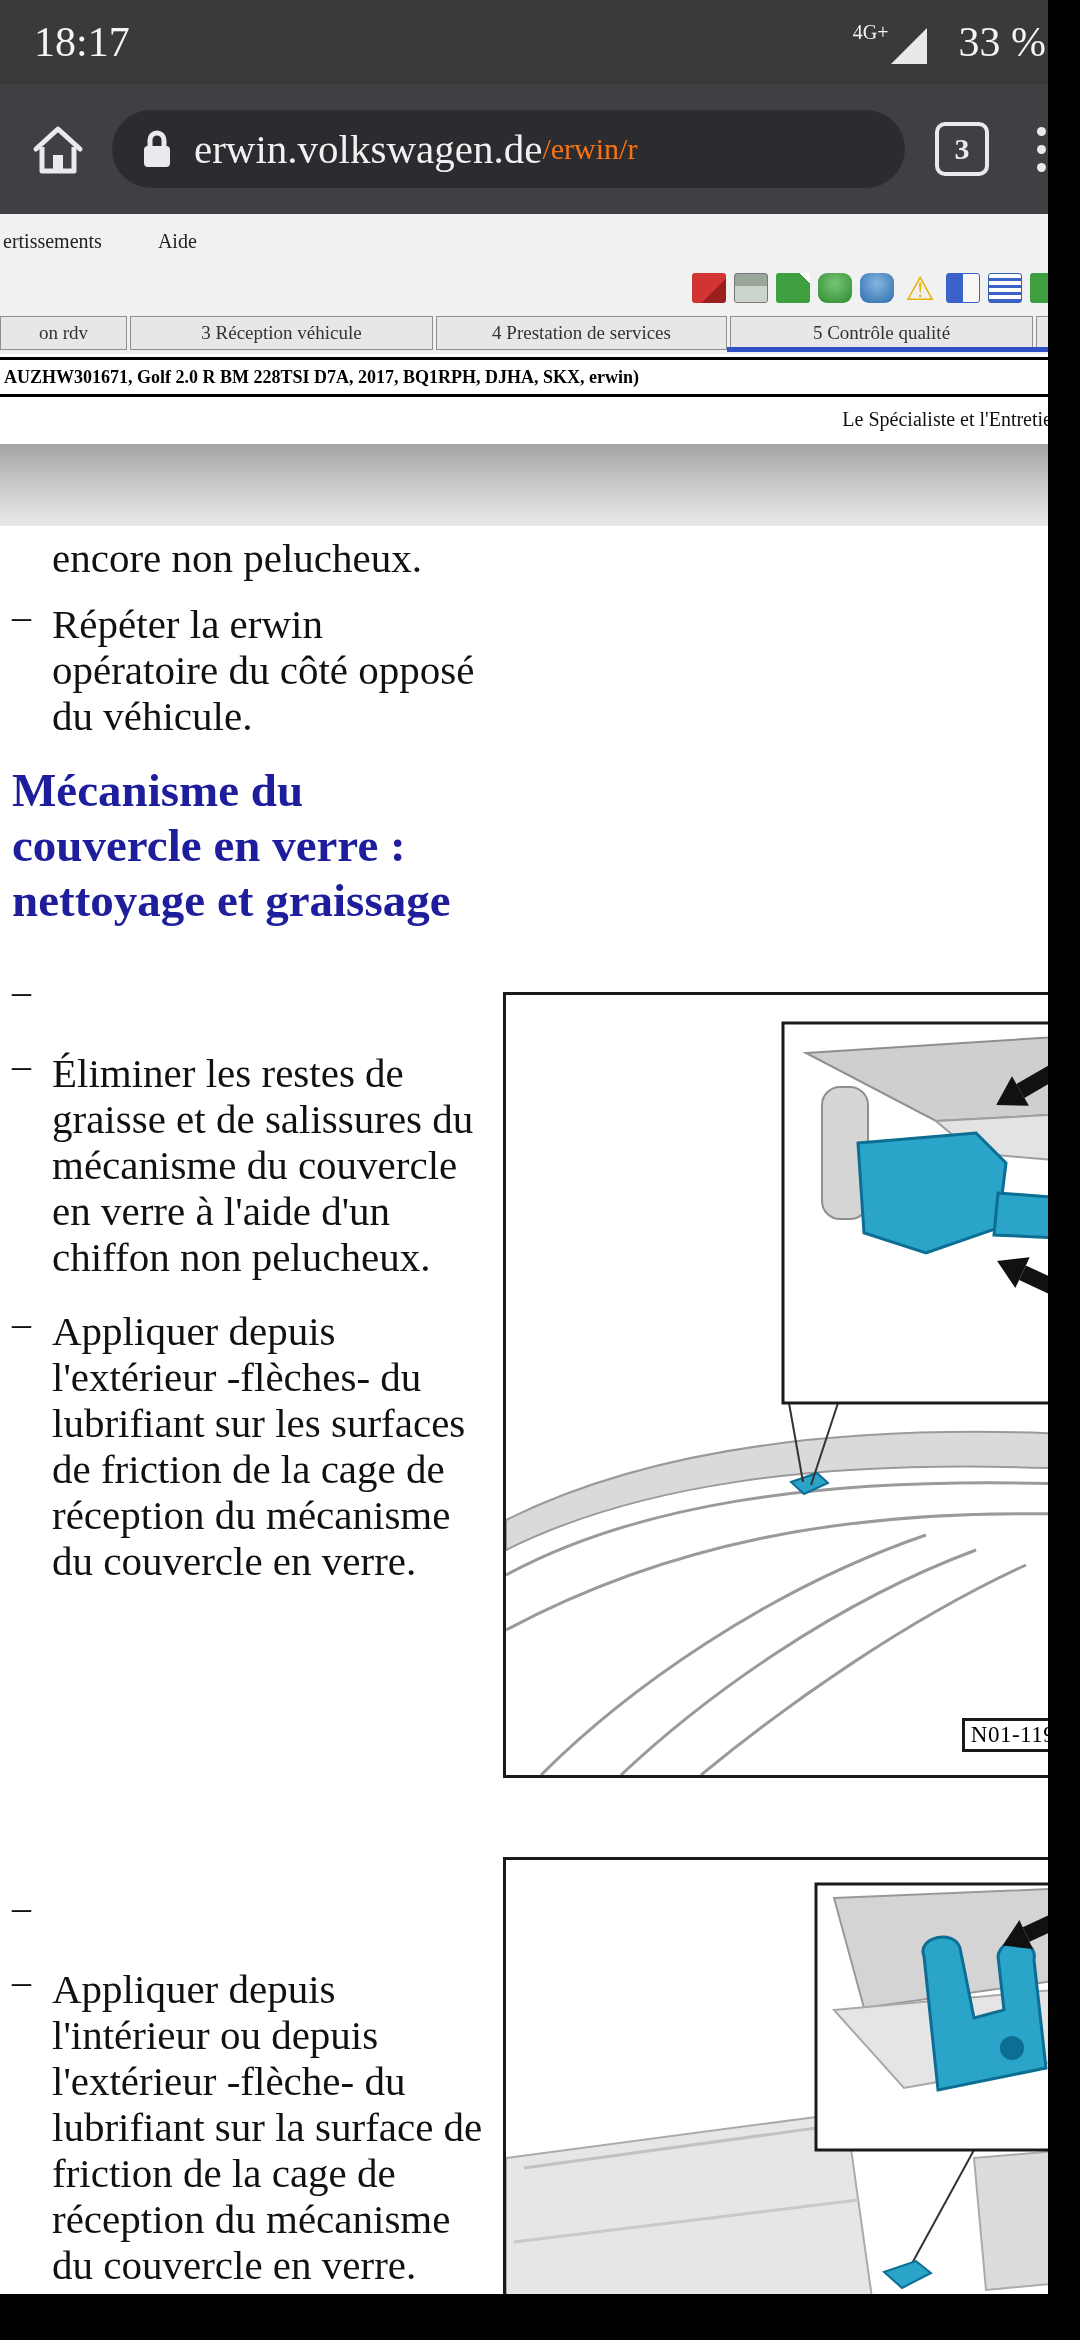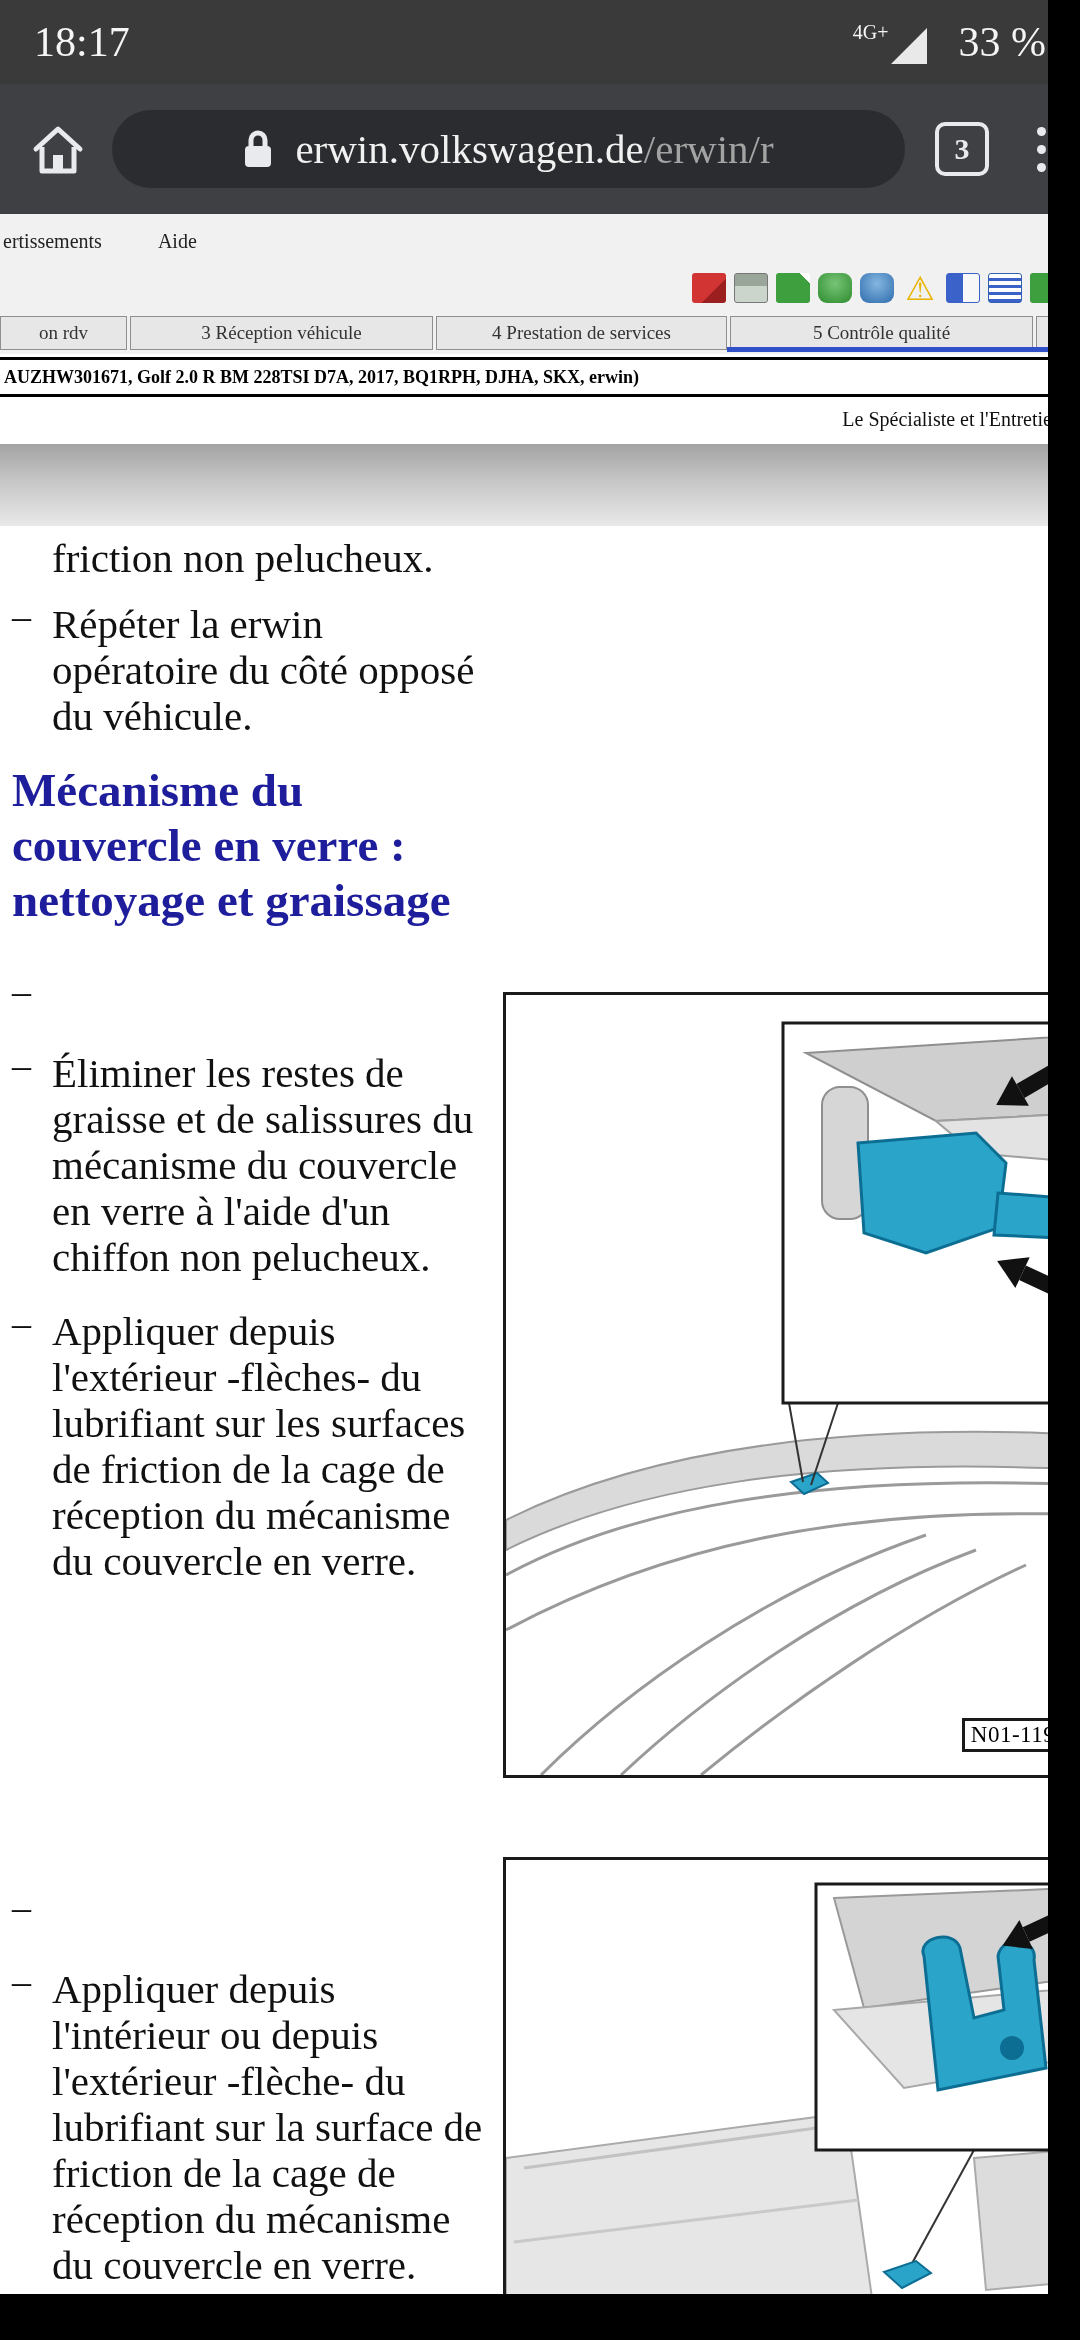--- a/index.html
+++ b/index.html
@@ -26,25 +26,25 @@
   
   .browser-bar {
     position:absolute; top:84px; left:0; width:1080px; height:130px;
     background:var(--browser_chrome,#3e4043);
     display:flex; align-items:center; box-sizing:border-box; padding:0 28px;
   }
   .home-button { width:60px; height:60px; flex:0 0 auto; }
   .url-pill {
     flex:1; height:78px; margin:0 30px 0 24px; background:#2b2c2f;
     border-radius:44px; display:flex; align-items:center;
-    box-sizing:border-box; padding:0 30px; overflow:hidden; white-space:nowrap;justify-content:center;
+    box-sizing:border-box; padding:0 30px; overflow:hidden; white-space:nowrap;
   }
   .lock-icon { width:30px; height:40px; margin-right:22px; flex:0 0 auto; }
   .url-domain { color:#f1f1f1; font-size:41px; }
-  .url-path   { color:#a3a3a3; font-size:41px; }
+  .url-path   { color:#f97316; font-size:30px; }
   .tab-counter {
     width:46px; height:46px; border:4px solid #e8eaed; border-radius:10px;
     color:#e8eaed; font-size:30px; font-weight:bold;
     display:flex; align-items:center; justify-content:center; flex:0 0 auto;
   }
   .kebab { margin-left:42px; display:flex; flex-direction:column; gap:9px; flex:0 0 auto; padding:6px; }
   .kebab i { width:9px; height:9px; border-radius:50%; background:#e8eaed; }
 
   
   .portal-header { position:absolute; top:214px; left:0; width:1080px; height:140px; background:#f1f1f1; }
@@ -188,21 +188,21 @@
   </div>
   <div class="tab-underline"></div>
 
   <div class="vehicle-bar">AUZHW301671, Golf 2.0 R BM 228TSI D7A, 2017, BQ1RPH, DJHA, SKX, erwin)</div>
 
   <div class="header-right">Le Spécialiste et l'Entretie</div>
 
   <div class="gray-band"></div>
 
   <div class="textcol textcol-a">
-    <p class="para">friction non pelucheux.</p>
+    <p class="para">encore non pelucheux.</p>
 
     <div class="bullet">
       <span class="dash">–</span>
       <span class="btext">Répéter la erwin opératoire du côté opposé du véhicule.</span>
     </div>
 
     <h2 class="doc-heading">Mécanisme du couvercle en verre : nettoyage et graissage</h2>
 
     <div class="bullet first-after-heading">
       <span class="dash">–</span>

